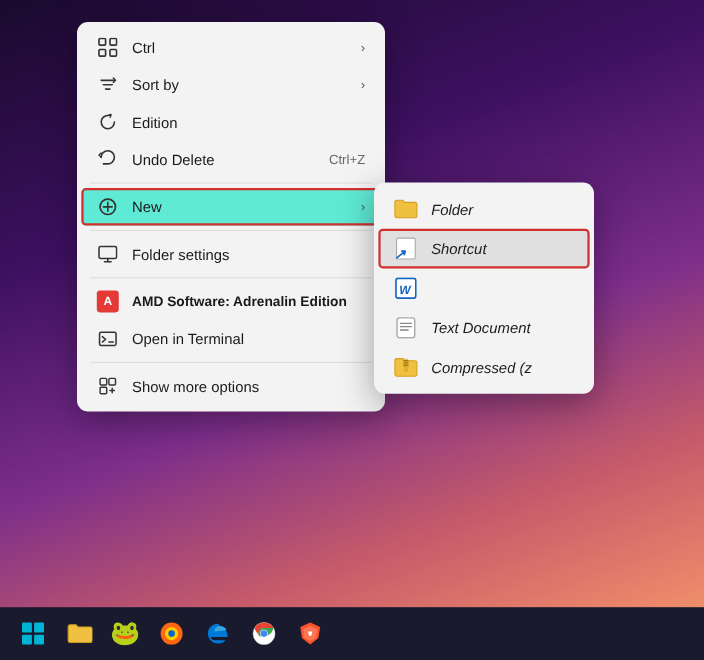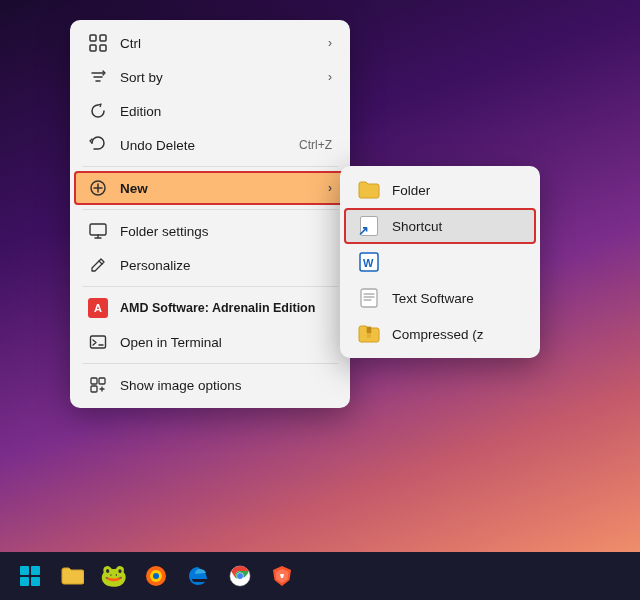--- a/index.html
+++ b/index.html
@@ -64,25 +64,24 @@
       padding: 7px 14px;
       cursor: pointer;
       gap: 12px;
       position: relative;
       color: #1a1a1a;
       border-radius: 6px;
       margin: 0 4px;
     }
 
     .menu-item.active-item {
-      background: #fdba74;
+      background: #5eead4;
       outline: 2px solid #d32f2f;
       outline-offset: -2px;
       border-radius: 4px;
-      font-weight: bold;
     }
 
     .menu-icon {
       width: 20px;
       height: 20px;
       display: flex;
       align-items: center;
       justify-content: center;
       font-size: 15px;
       flex-shrink: 0;
@@ -124,20 +123,21 @@
 
     .submenu-item {
       display: flex;
       align-items: center;
       padding: 7px 14px;
       cursor: pointer;
       gap: 12px;
       color: #1a1a1a;
       border-radius: 6px;
       margin: 0 4px;
+      font-style: italic;
     }
 
     .submenu-item.active-item {
       background: #e0e0e0;
       outline: 2px solid #d32f2f;
       outline-offset: -2px;
       border-radius: 4px;
     }
 
     .submenu-icon {
@@ -261,29 +261,20 @@
   <div class="menu-item">
     <span class="menu-icon">
       <svg width="18" height="18" viewBox="0 0 18 18" fill="none">
         <rect x="1" y="2" width="16" height="11" rx="1.5" stroke="#333" stroke-width="1.4" fill="none"></rect>
         <path d="M6 16h6M9 13v3" stroke="#333" stroke-width="1.4" stroke-linecap="round"></path>
       </svg>
     </span>
     <span class="menu-label">Folder settings</span>
   </div>
 
-  <div class="menu-item">
-    <span class="menu-icon">
-      <svg width="18" height="18" viewBox="0 0 18 18" fill="none">
-        <path d="M12 3l3 3-9 9H3v-3l9-9z" stroke="#333" stroke-width="1.3" fill="none" stroke-linejoin="round"></path>
-        <path d="M10 5l3 3" stroke="#333" stroke-width="1.2" stroke-linecap="round"></path>
-      </svg>
-    </span>
-    <span class="menu-label">Personalize</span>
-  </div>
 
   <div class="menu-separator"></div>
 
   <div class="menu-item">
     <span class="menu-icon">
       <div class="amd-icon">A</div>
     </span>
     <span class="menu-label" style="font-size:12.5px;font-weight:bold;">AMD Software: Adrenalin Edition</span>
   </div>
 
@@ -302,21 +293,21 @@
 
   <div class="menu-item">
     <span class="menu-icon">
       <svg width="18" height="18" viewBox="0 0 18 18" fill="none">
         <rect x="2" y="2" width="6" height="6" rx="1" stroke="#333" stroke-width="1.3" fill="none"></rect>
         <rect x="10" y="2" width="6" height="6" rx="1" stroke="#333" stroke-width="1.3" fill="none"></rect>
         <rect x="2" y="10" width="6" height="6" rx="1" stroke="#333" stroke-width="1.3" fill="none"></rect>
         <path d="M13 11v4M11 13h4" stroke="#333" stroke-width="1.3" stroke-linecap="round"></path>
       </svg>
     </span>
-    <span class="menu-label">Show image options</span>
+    <span class="menu-label">Show more options</span>
   </div>
 </div>
 
 <div class="submenu">
 
   <div class="submenu-item">
     <span class="submenu-icon folder-icon-color">
       <svg width="22" height="20" viewBox="0 0 22 20" fill="none">
         <path d="M1 4a2 2 0 0 1 2-2h5l2 2h9a2 2 0 0 1 2 2v10a2 2 0 0 1-2 2H3a2 2 0 0 1-2-2V4z" fill="#f0c040" stroke="#d4a020" stroke-width="1"></path>
       </svg>
@@ -343,21 +334,21 @@
     </span>
   </div>
 
   <div class="submenu-item">
     <span class="submenu-icon">
       <svg width="20" height="20" viewBox="0 0 20 20" fill="none">
         <rect x="2" y="1" width="16" height="18" rx="2" fill="white" stroke="#aaa" stroke-width="1.3"></rect>
         <path d="M5 6h10M5 9h10M5 12h7" stroke="#888" stroke-width="1.2" stroke-linecap="round"></path>
       </svg>
     </span>
-    <span class="menu-label">Text Software</span>
+    <span class="menu-label">Text Document</span>
   </div>
 
   <div class="submenu-item">
     <span class="submenu-icon folder-icon-color">
       <svg width="22" height="20" viewBox="0 0 22 20" fill="none">
         <path d="M1 4a2 2 0 0 1 2-2h5l2 2h9a2 2 0 0 1 2 2v10a2 2 0 0 1-2 2H3a2 2 0 0 1-2-2V4z" fill="#f0c040" stroke="#d4a020" stroke-width="1"></path>
         <rect x="9" y="2" width="4" height="12" rx="0.5" fill="#d4a020" opacity="0.5"></rect>
         <path d="M9 4h4M9 6h4M9 8h4" stroke="#9a6600" stroke-width="1" stroke-linecap="round"></path>
       </svg>
     </span>

